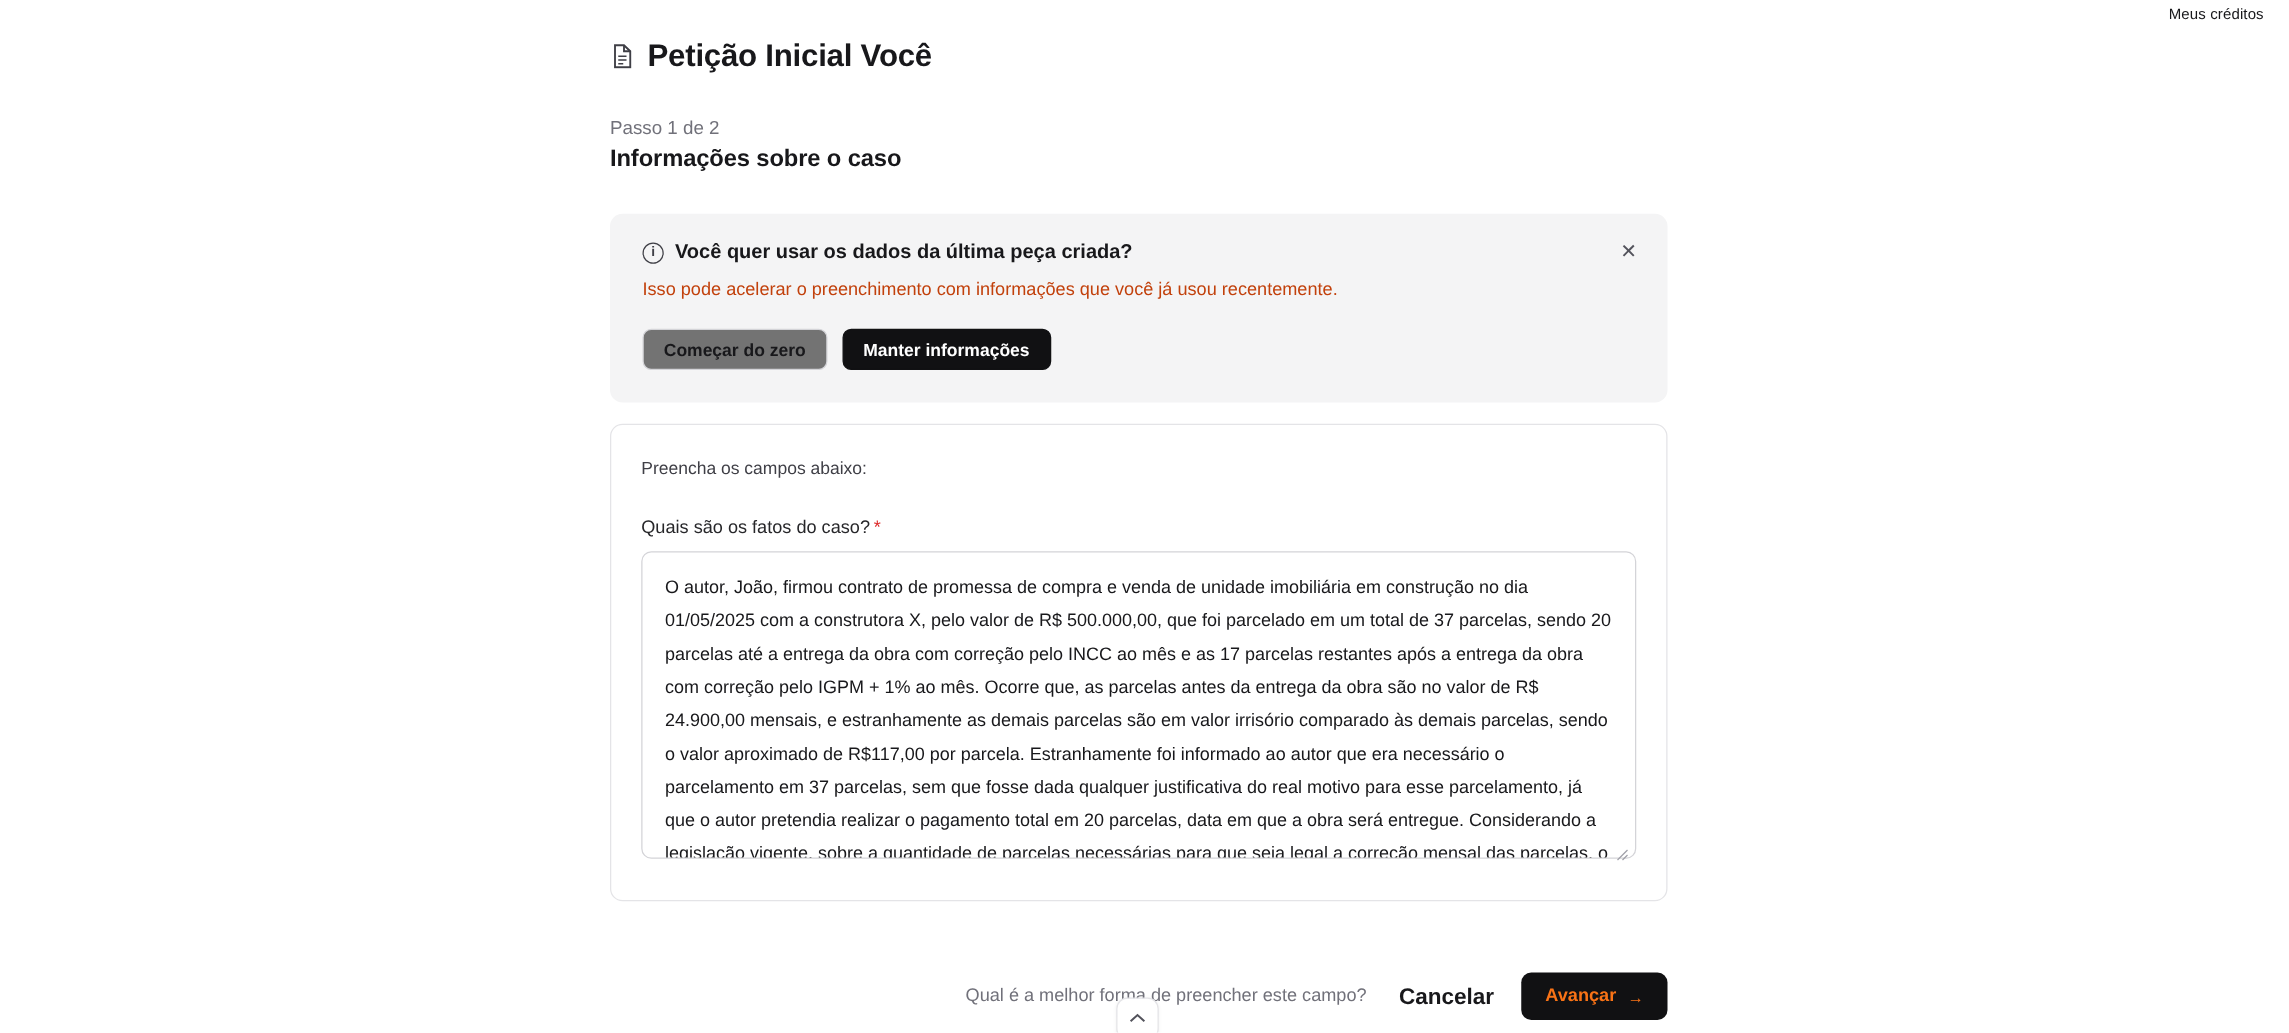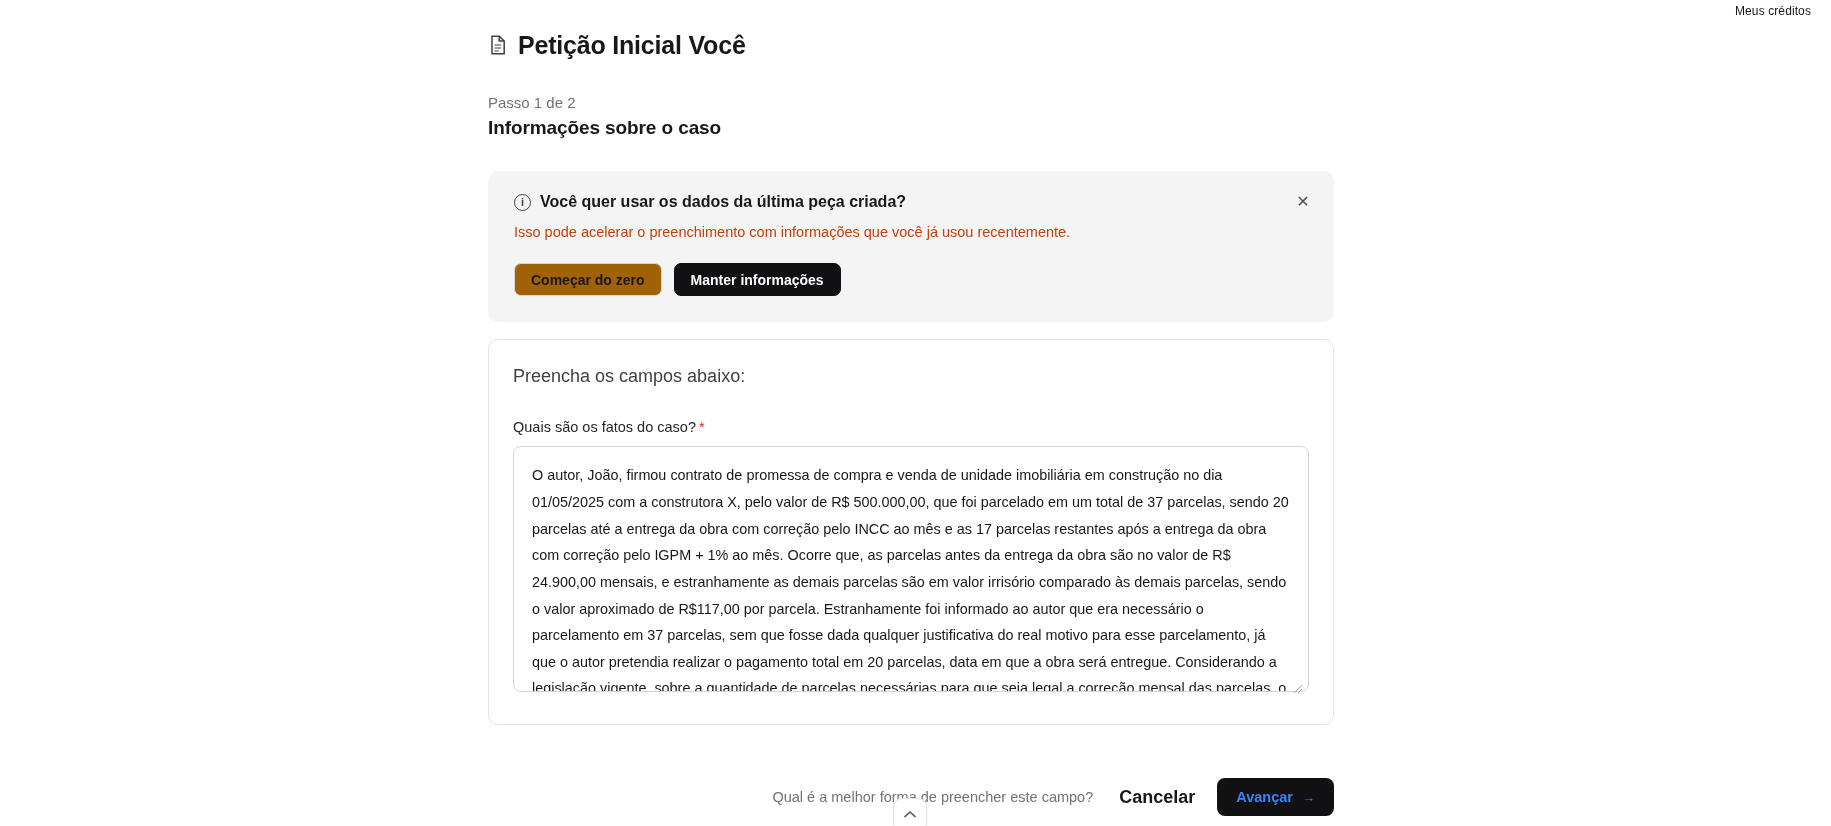--- a/index.html
+++ b/index.html
@@ -120,21 +120,21 @@
     border-radius: 7px;
     padding: 0 16px;
     height: 33px;
     display: inline-flex;
     align-items: center;
     justify-content: center;
     cursor: pointer;
     white-space: nowrap;
   }
   .btn-outline {
-    background: #a16207;
+    background: #737373;
     color: #18181b;
     border: 1px solid #d4d4d8;
   }
   .btn-dark {
     background: #111113;
     color: #ffffff;
     border: 1px solid #111113;
   }
   .notice-close {
     position: absolute;
@@ -152,21 +152,21 @@
 
   
   .card {
     margin-top: 17px;
     background: #ffffff;
     border: 1px solid #e4e4e7;
     border-radius: 10px;
     padding: 26px 24px 28px 24px;
   }
   .card-title {
-    font-size: 18px;
+    font-size: 14px;
     color: #3f3f46;
     font-weight: 400;
   }
   .field-label {
     margin-top: 32px;
     font-size: 14.5px;
     color: #27272a;
     font-weight: 400;
   }
   .req { color: #dc2626; margin-left: 3px; }
@@ -216,21 +216,21 @@
     white-space: nowrap;
   }
   .link-cancel {
     font-size: 18px;
     font-weight: 700;
     color: #18181b;
     cursor: pointer;
   }
   .btn-next {
     background: #111113;
-    color: #3b82f6;
+    color: #f97316;
     border-radius: 8px;
     height: 38px;
     padding: 0 19px;
     font-size: 14.5px;
     font-weight: 700;
     display: inline-flex;
     align-items: center;
     gap: 9px;
     cursor: pointer;
   }

